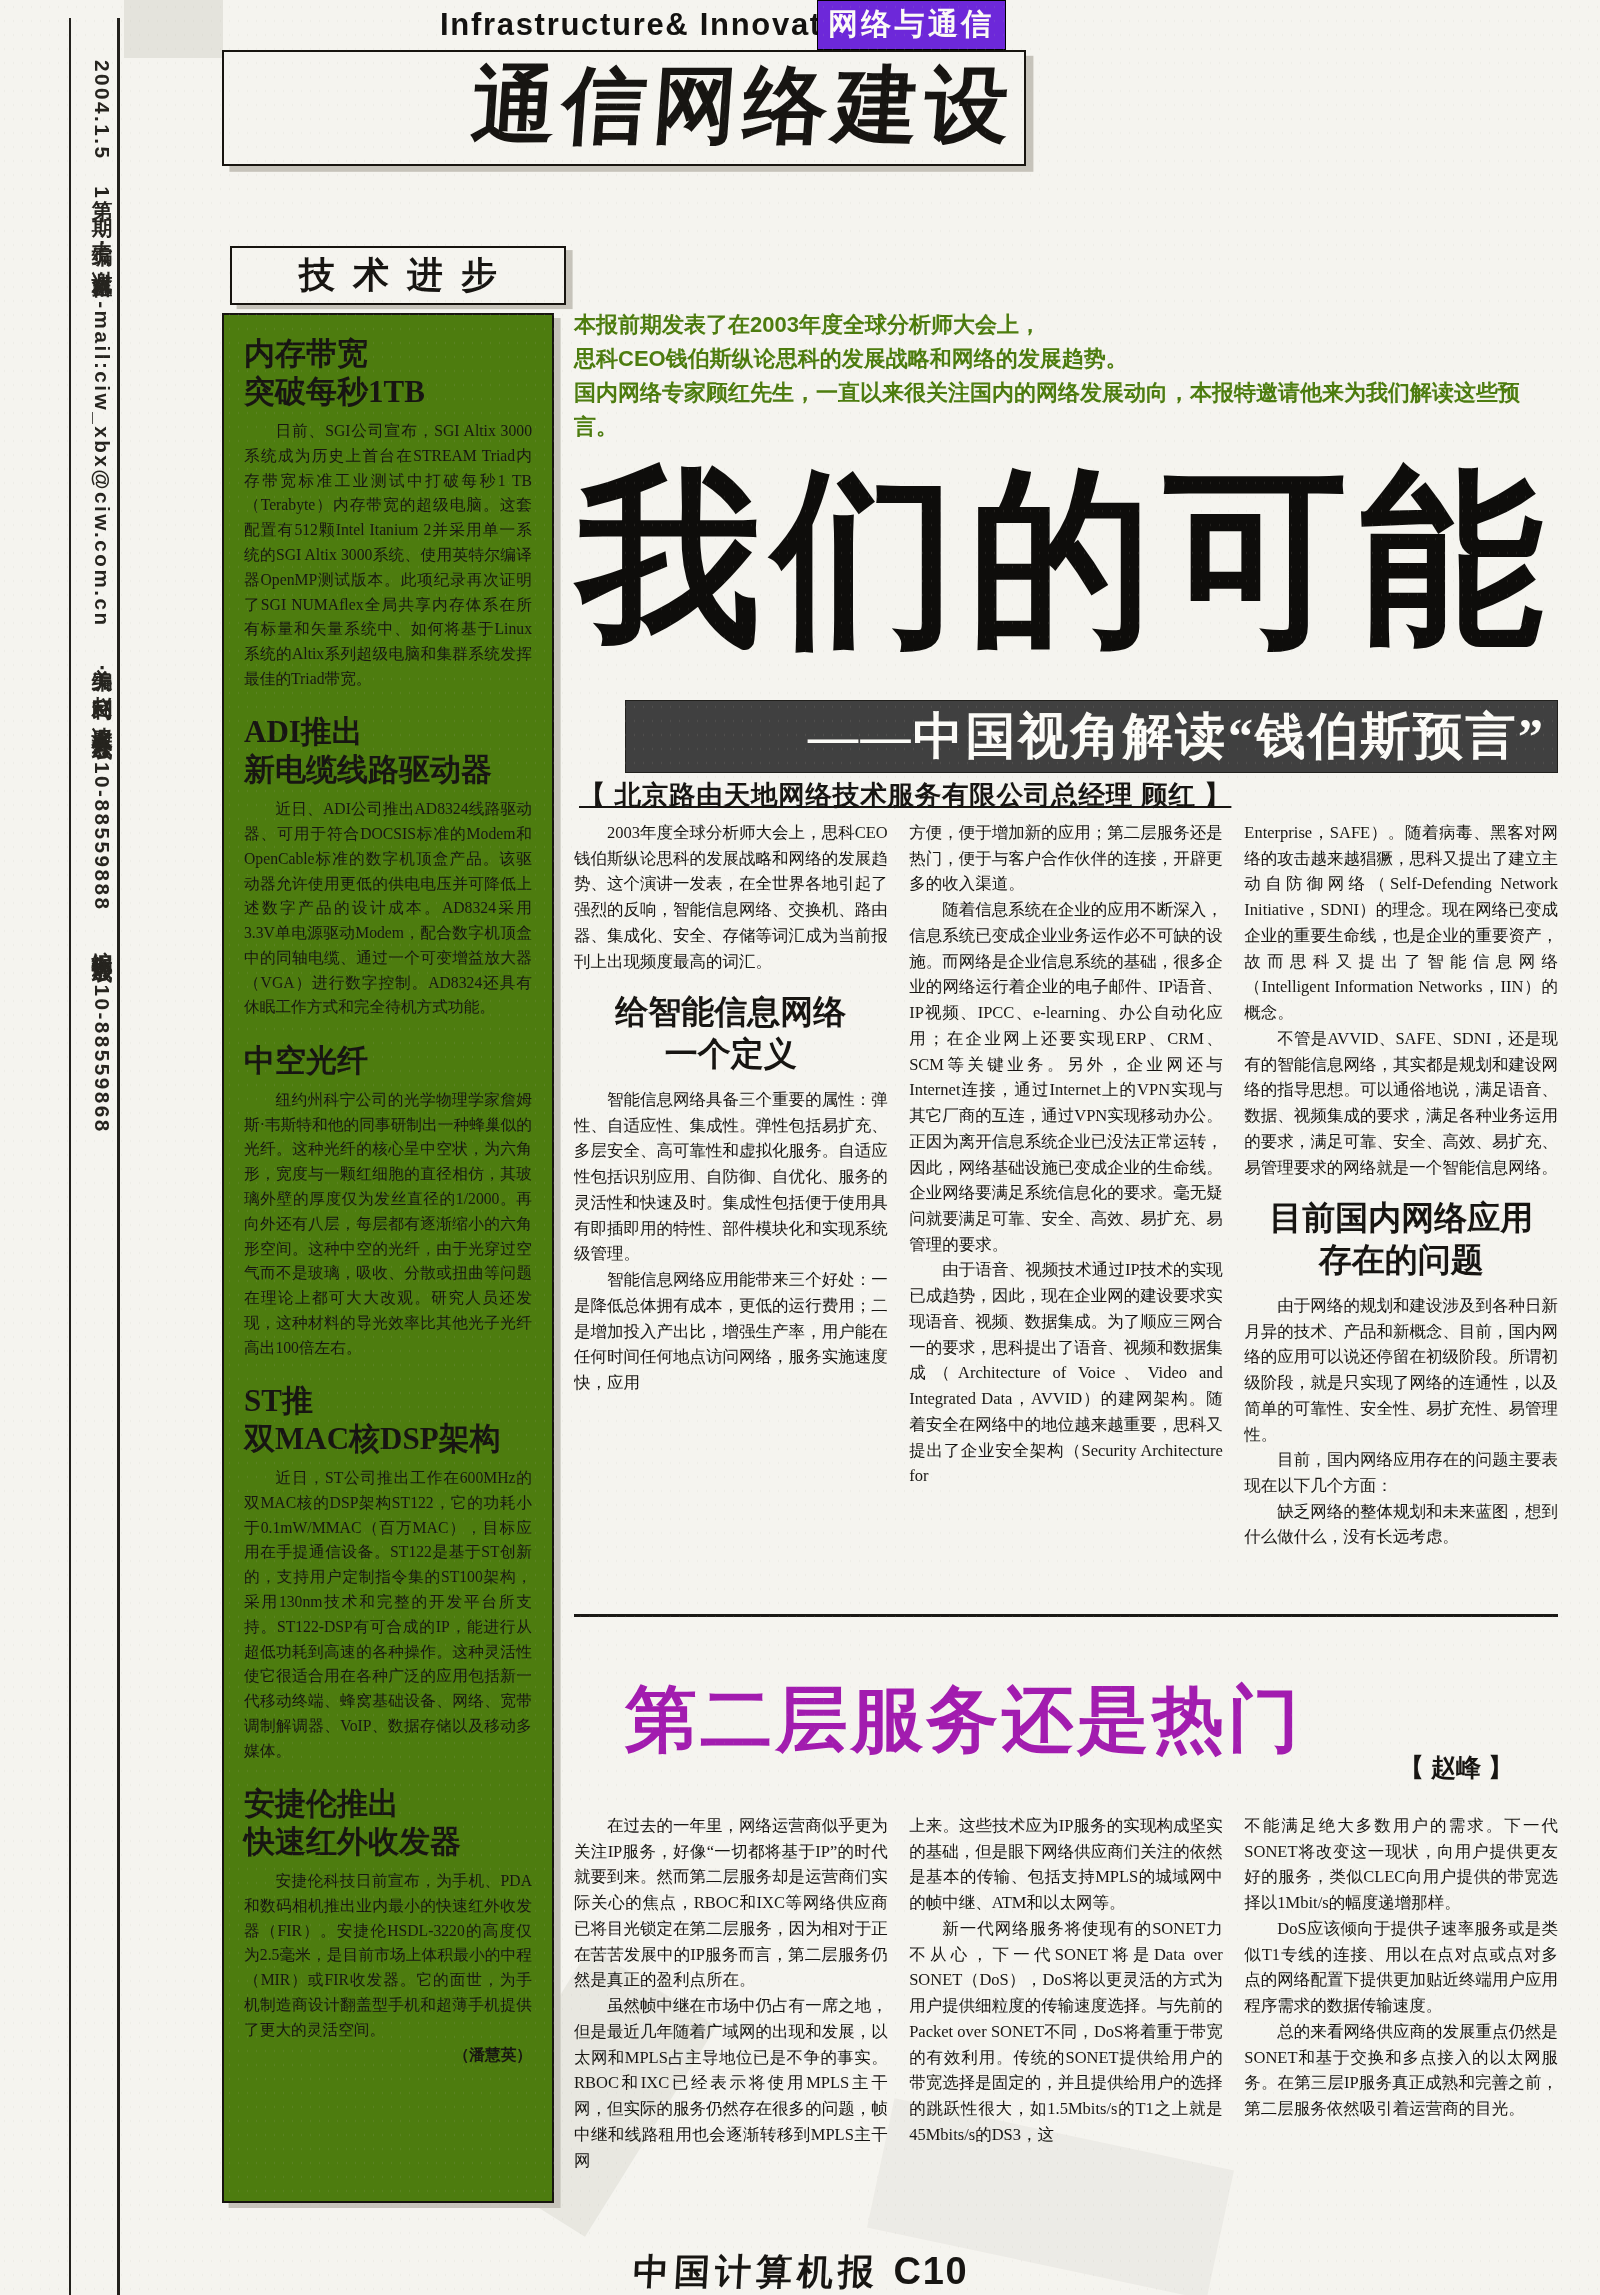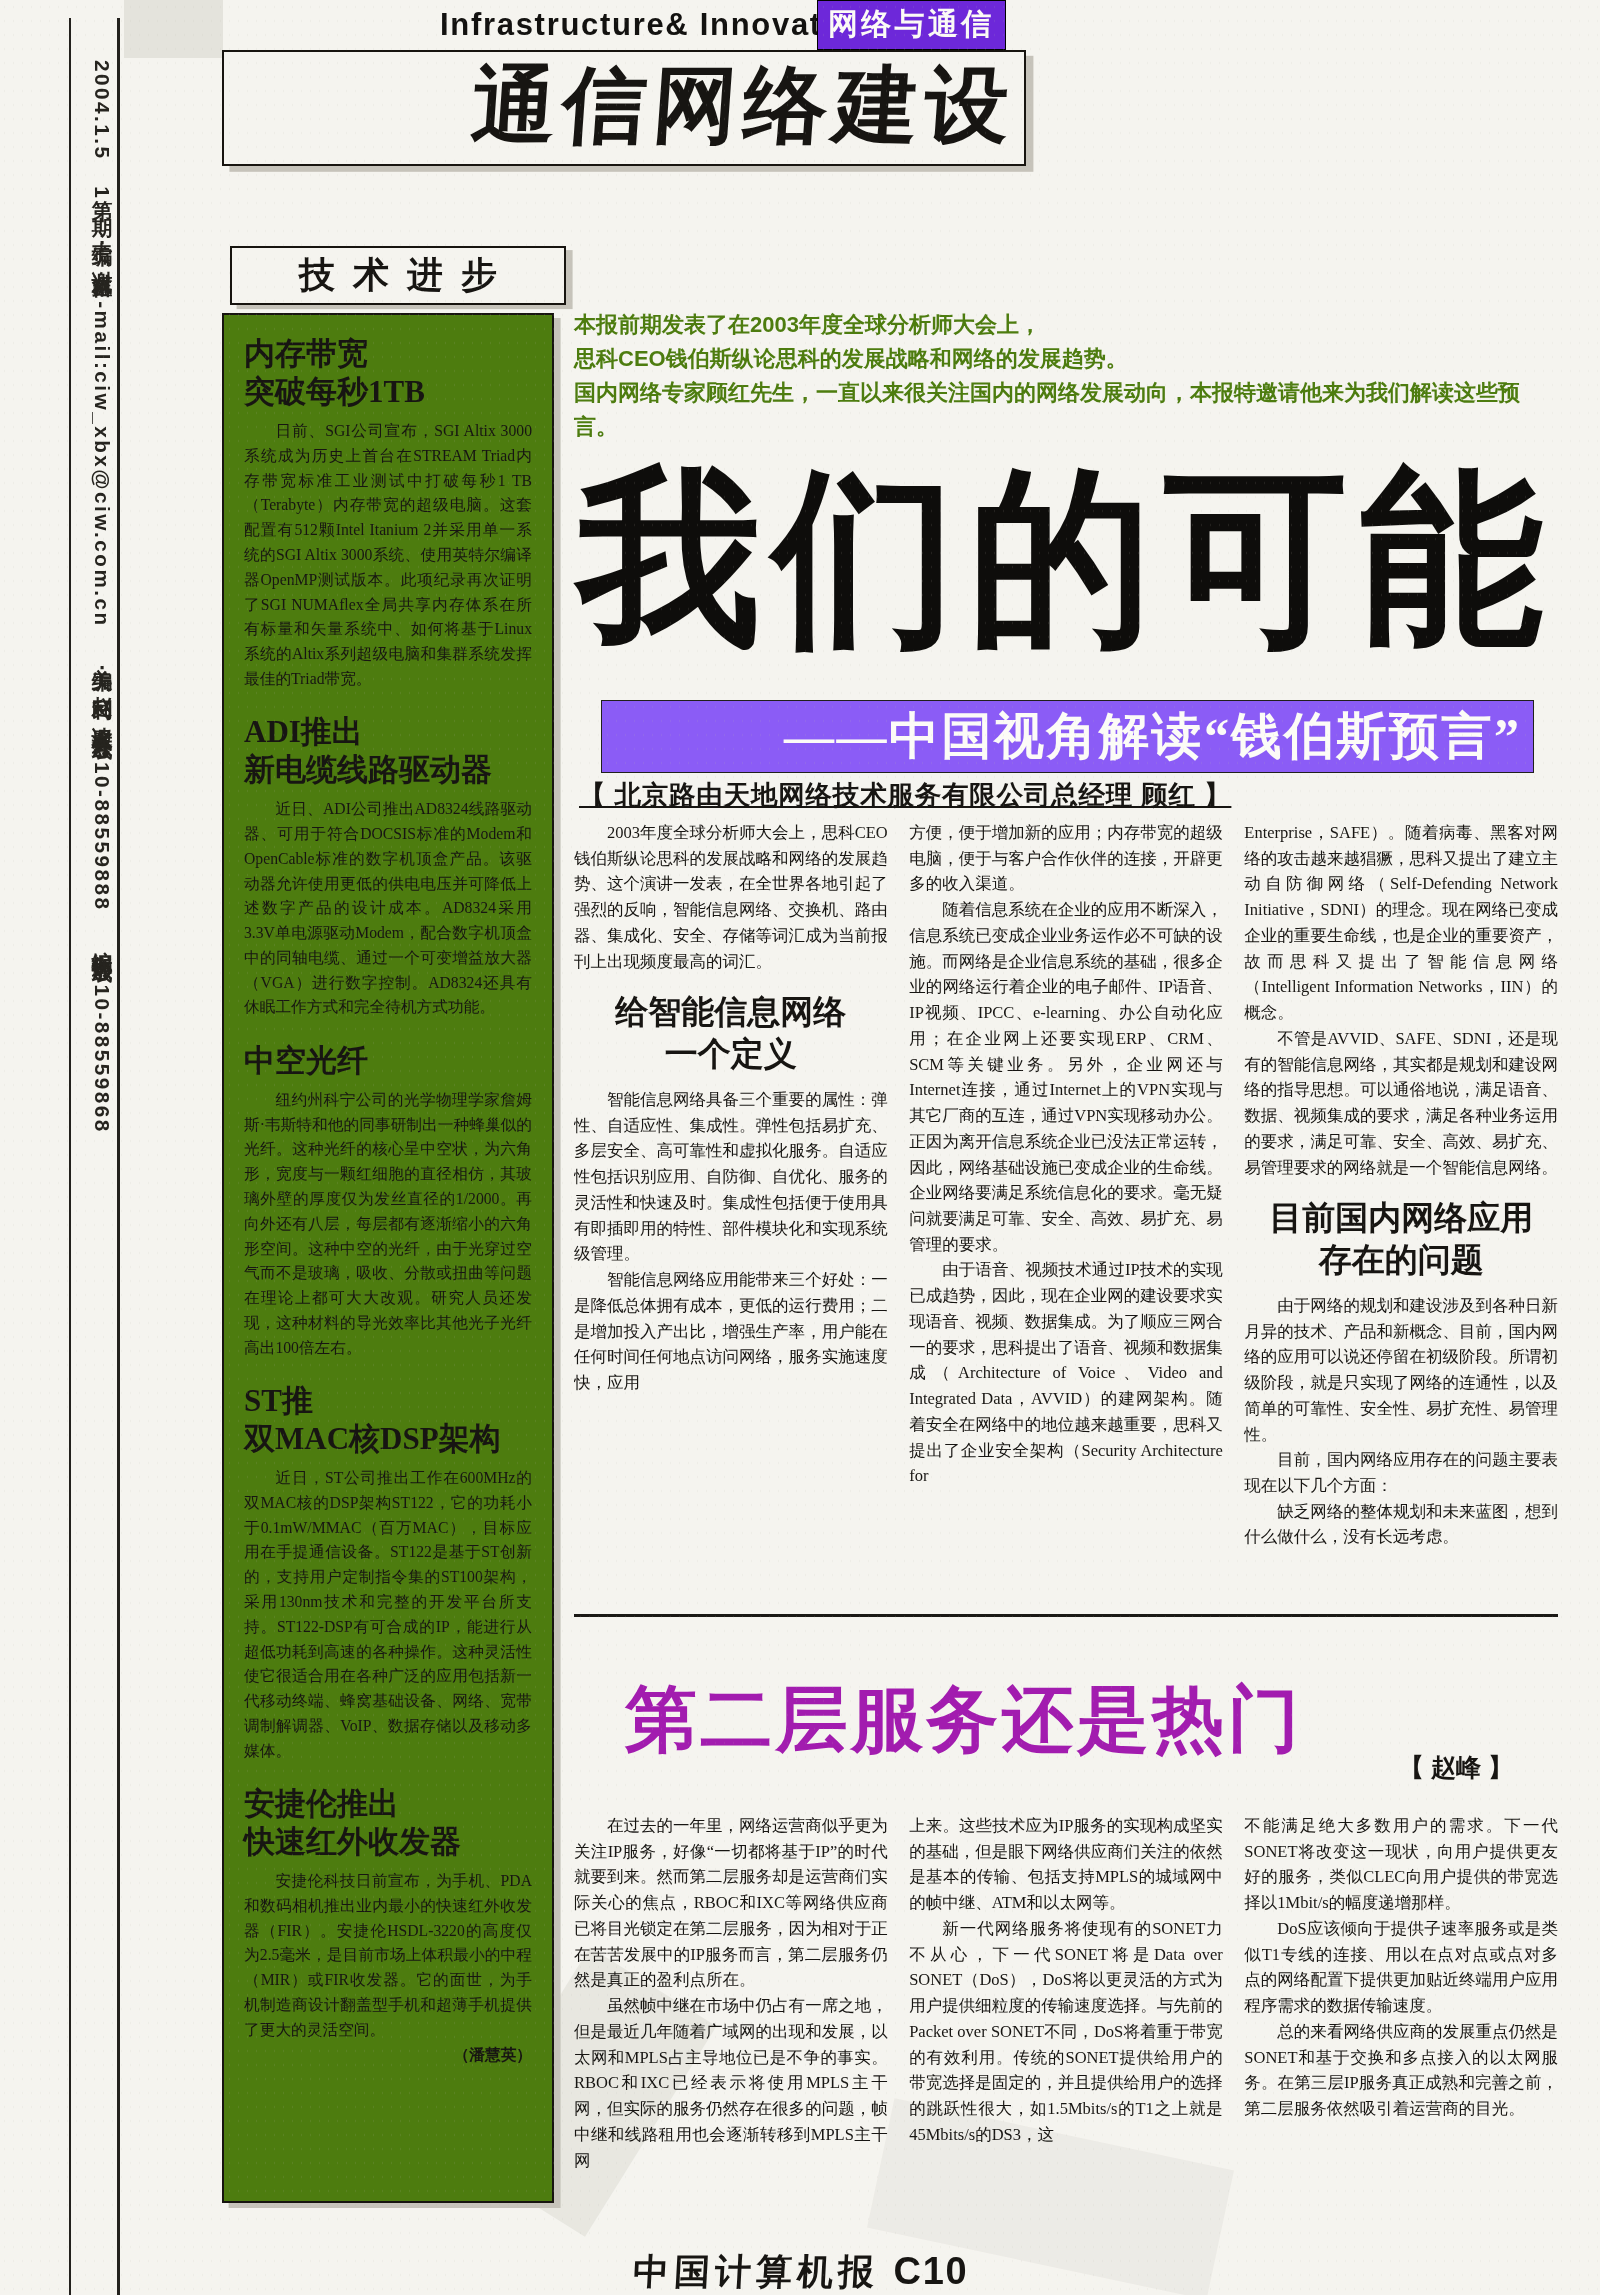--- a/index.html
+++ b/index.html
@@ -65,22 +65,22 @@
     position:absolute;left:574px;top:308px;width:984px;
     font-family:"Liberation Sans","DejaVu Sans",sans-serif;
     font-size:22px;font-weight:700;line-height:1.55;color:#4d7c0f;
   }
   .main-title{
     position:absolute;left:577px;top:447px;width:984px;
     font-size:184px;font-weight:900;line-height:1.18;letter-spacing:11.6px;
     white-space:nowrap;transform:scaleY(1.04);transform-origin:top left;color:#0e0d0b;
   }
   .subtitle-bar{
-    position:absolute;left:601px;top:700px;width:933px;height:73px;
-    background:#8b5cf6;border:1.7px solid #21201d;box-sizing:border-box;
+    position:absolute;left:625px;top:700px;width:933px;height:73px;
+    background:#404040;border:1.7px solid #21201d;box-sizing:border-box;
     display:flex;align-items:center;justify-content:flex-end;
     color:#fcfbf7;font-size:50px;font-weight:900;letter-spacing:2.5px;
     padding-right:11.6px;white-space:nowrap;
   }
   .attribution{
     position:absolute;left:579px;top:777px;
     font-family:"Liberation Sans","DejaVu Sans",sans-serif;
     font-size:26.5px;font-weight:800;letter-spacing:0.8px;text-decoration:underline;
   }
   .cols{position:absolute;display:flex;gap:21.5px;overflow:hidden;}
@@ -191,21 +191,21 @@
     <div class="col">
       <p class="para">2003年度全球分析师大会上，思科CEO钱伯斯纵论思科的发展战略和网络的发展趋势、这个演讲一发表，在全世界各地引起了强烈的反响，智能信息网络、交换机、路由器、集成化、安全、存储等词汇成为当前报刊上出现频度最高的词汇。</p>
       <div class="subhead">
         <span>给智能信息网络</span>
         <span>一个定义</span>
       </div>
       <p class="para">智能信息网络具备三个重要的属性：弹性、自适应性、集成性。弹性包括易扩充、多层安全、高可靠性和虚拟化服务。自适应性包括识别应用、自防御、自优化、服务的灵活性和快速及时。集成性包括便于使用具有即插即用的特性、部件模块化和实现系统级管理。</p>
       <p class="para">智能信息网络应用能带来三个好处：一是降低总体拥有成本，更低的运行费用；二是增加投入产出比，增强生产率，用户能在任何时间任何地点访问网络，服务实施速度快，应用</p>
     </div>
     <div class="col">
-      <p class="para" style="text-indent:0;">方便，便于增加新的应用；内存带宽的超级电脑，便于与客户合作伙伴的连接，开辟更多的收入渠道。</p>
+      <p class="para" style="text-indent:0;">方便，便于增加新的应用；第二层服务还是热门，便于与客户合作伙伴的连接，开辟更多的收入渠道。</p>
       <p class="para">随着信息系统在企业的应用不断深入，信息系统已变成企业业务运作必不可缺的设施。而网络是企业信息系统的基础，很多企业的网络运行着企业的电子邮件、IP语音、IP视频、IPCC、e-learning、办公自动化应用；在企业网上还要实现ERP、CRM、SCM等关键业务。另外，企业网还与Internet连接，通过Internet上的VPN实现与其它厂商的互连，通过VPN实现移动办公。正因为离开信息系统企业已没法正常运转，因此，网络基础设施已变成企业的生命线。企业网络要满足系统信息化的要求。毫无疑问就要满足可靠、安全、高效、易扩充、易管理的要求。</p>
       <p class="para">由于语音、视频技术通过IP技术的实现已成趋势，因此，现在企业网的建设要求实现语音、视频、数据集成。为了顺应三网合一的要求，思科提出了语音、视频和数据集成（Architecture of Voice、Video and Integrated Data，AVVID）的建网架构。随着安全在网络中的地位越来越重要，思科又提出了企业安全架构（Security Architecture for</p>
     </div>
     <div class="col">
       <p class="para" style="text-indent:0;">Enterprise，SAFE）。随着病毒、黑客对网络的攻击越来越猖獗，思科又提出了建立主动自防御网络（Self-Defending Network Initiative，SDNI）的理念。现在网络已变成企业的重要生命线，也是企业的重要资产，故而思科又提出了智能信息网络（Intelligent Information Networks，IIN）的概念。</p>
       <p class="para">不管是AVVID、SAFE、SDNI，还是现有的智能信息网络，其实都是规划和建设网络的指导思想。可以通俗地说，满足语音、数据、视频集成的要求，满足各种业务运用的要求，满足可靠、安全、高效、易扩充、易管理要求的网络就是一个智能信息网络。</p>
       <div class="subhead">
         <span>目前国内网络应用</span>
         <span>存在的问题</span>
       </div>

